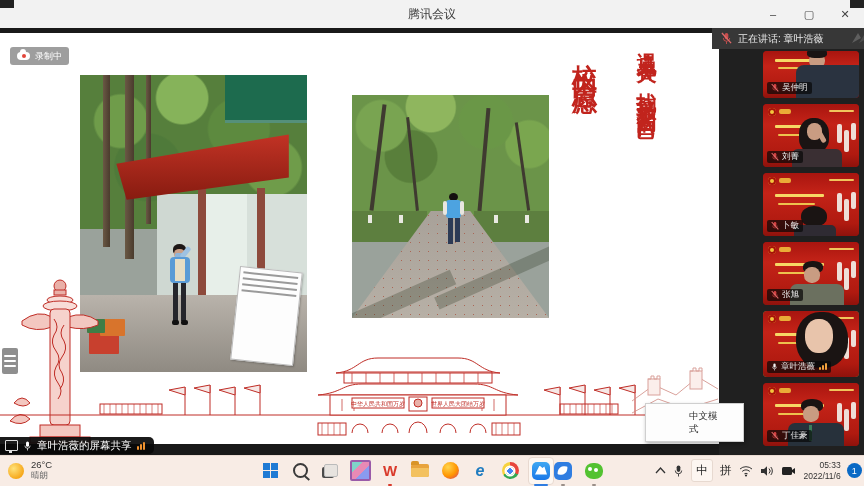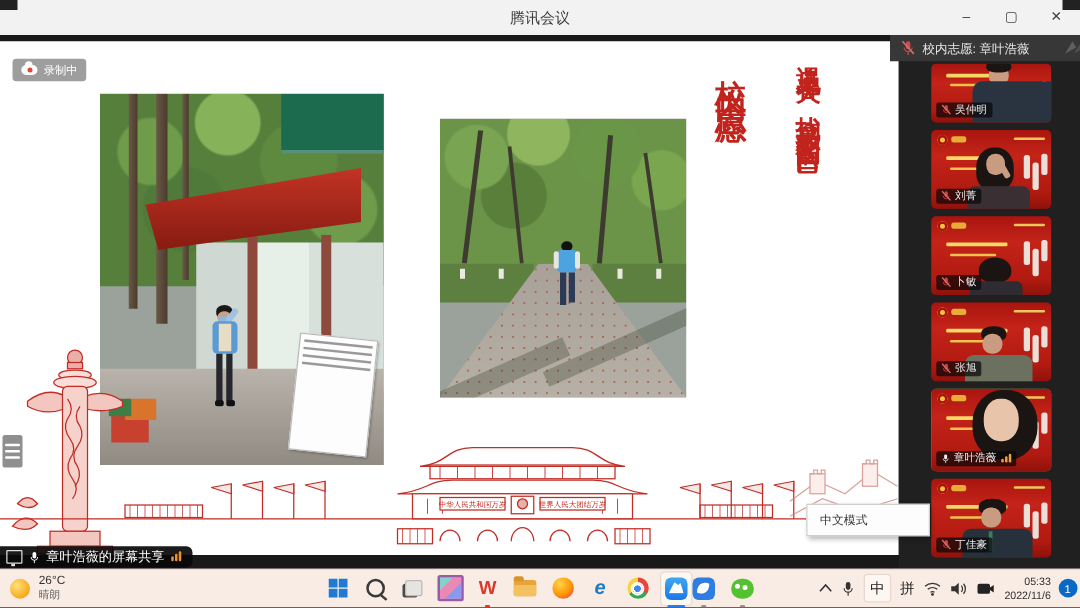--- a/index.html
+++ b/index.html
@@ -88,21 +88,21 @@
   .person2 .arm{top:8px;width:4px;height:14px;background:#e8e6e0;border-radius:2px;}
   .person2 .leg{top:25px;width:5px;height:26px;background:#2c3a55;}
   .shade{background:rgba(40,50,30,.28);transform:rotate(-24deg);}
 
   
   .deco{pointer-events:none;}
 
   
   .tooltip{left:645px;top:403px;width:97px;background:#fdfdfd;border:1px solid #cfcfcf;
            box-shadow:1px 2px 4px rgba(0,0,0,.3);z-index:60;font-size:9.5px;color:#333;}
-  .tooltip .row1{padding:6px 10px 5px;}
+  .tooltip .row1{padding:6px 23px 5px;margin-left:20px;}
   .tooltip .row2{padding:6px 7px 6px;border-top:1px solid #e8e8e8;color:#444;}
 
   
   .handle{left:2px;top:348px;width:12px;height:26px;background:#8f8f8f;border-radius:2px;
           display:flex;flex-direction:column;justify-content:center;gap:3px;padding:0 2px;z-index:40;}
   .handle i{display:block;height:2px;background:#fff;border-radius:1px;}
 
   
   .sharebar{left:0;top:409px;height:17px;background:rgba(8,8,8,.92);border-radius:0 5px 5px 0;
             padding:0 8px 0 5px;gap:5px;z-index:50;color:#fff;font-size:10.5px;text-align:right;}
@@ -110,21 +110,21 @@
   .mon::after{content:"";position:absolute;left:3px;bottom:-3px;width:3px;height:2px;background:#ddd;}
   .bars i{display:inline-block;width:2px;background:#f0922f;margin-right:1px;border-radius:1px;}
 
   
   .speakbar{left:712px;top:0;width:152px;height:21px;background:#373737;gap:6px;padding-left:9px;z-index:30;}
   .speakbar .txt{color:#e8e8e8;font-size:10px;}
   .mlogo{position:absolute;right:6px;top:3px;width:16px;height:14px;opacity:.75;}
 
   
   .sidebar{left:719px;top:0;width:145px;height:427px;background:#202020;}
-  .tile{left:26px;width:96px;border-radius:4px;overflow:hidden;background:#8e120c;text-align:center;}
+  .tile{left:44px;width:96px;border-radius:4px;overflow:hidden;background:#8e120c;text-align:center;}
   .banner{position:absolute;inset:0;
     background:linear-gradient(180deg,#a8150f,#c42318 32%,#b01a10 80%,#8e120c);}
   .emblem{position:absolute;left:5px;top:4px;width:8px;height:8px;border-radius:50%;
           background:#f3c53e;box-shadow:inset 0 0 0 2px #a81208;}
   .emblem2{position:absolute;left:16px;top:5px;width:12px;height:5px;border-radius:2px;background:#f3c53e;opacity:.85;}
   .bline{position:absolute;border-radius:1px;background:#f7d865;}
   .bl-tr{right:5px;top:6px;width:26%;height:2px;opacity:.9;}
   .bl-1{left:12%;top:34%;width:52%;height:3px;}
   .bl-2{left:16%;top:47%;width:38%;height:2px;background:#edc24e;}
   .figures{position:absolute;right:2px;top:28%;width:22%;height:62%;}
@@ -413,21 +413,21 @@
       <span>录制中</span>
     </div>
 
     <div class="ab f speakbar">
       <svg width="11" height="13" viewBox="0 0 12 14">
         <rect x="4" y="1" width="4" height="7" rx="2" fill="#c84d4d"></rect>
         <path d="M2.5 6.5a3.5 3.5 0 0 0 7 0" stroke="#c84d4d" fill="none"></path>
         <line x1="6" y1="10" x2="6" y2="13" stroke="#c84d4d"></line>
         <line x1="1" y1="1" x2="11" y2="12" stroke="#e06a6a" stroke-width="1.4"></line>
       </svg>
-      <span class="txt">校内志愿: 章叶浩薇</span>
+      <span class="txt">正在讲话: 章叶浩薇</span>
       <svg class="mlogo" viewBox="0 0 16 14">
         <path d="M1 12 L7 2 L10 7 Z" fill="#6b6b6b"></path>
           <path d="M8 12 L13 4 L15.5 8 Z" fill="#555"></path>
       </svg>
     </div>
 
     <div class="ab sidebar">
 
       <div class="ab tile" style="top:23px;height:47px;">
         <div class="banner">

